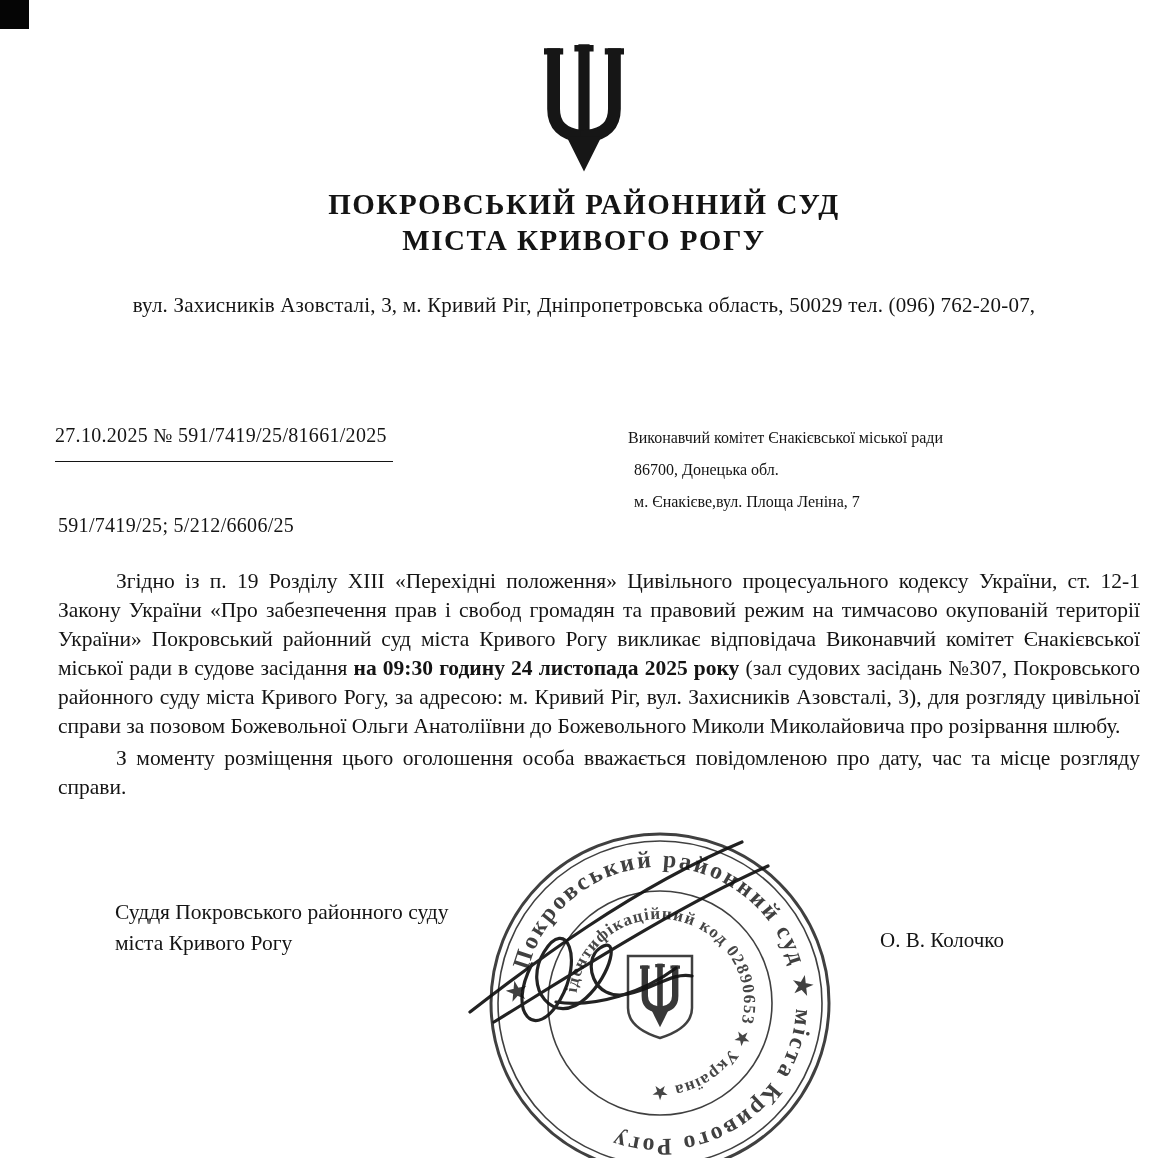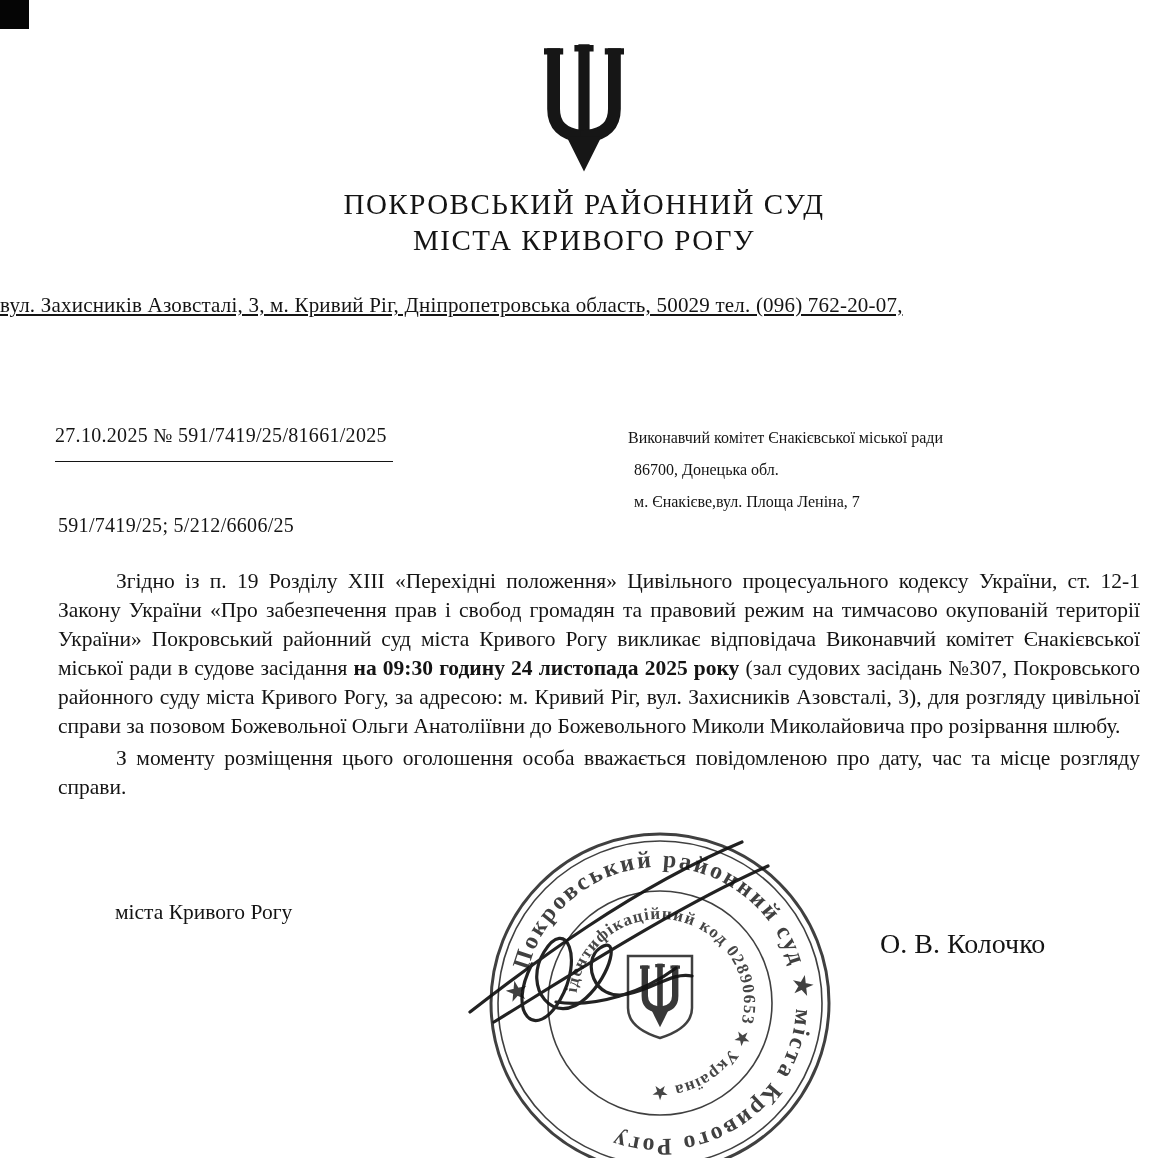--- a/index.html
+++ b/index.html
@@ -8,39 +8,39 @@
     width:1168px;height:1158px;
     background:#ffffff;
     overflow:hidden;
     font-family:"Liberation Serif", serif;
     color:#141414;
     margin:0 auto;
   }
   .corner-artifact{position:absolute;left:0;top:0;width:29px;height:29px;background:#050505;}
   .header{position:absolute;top:44px;left:0;width:100%;text-align:center;}
   .emblem{display:block;margin:0 auto;}
-  .court-name{font-weight:normal;font-size:29px;line-height:36px;letter-spacing:1.5px;margin-top:12px;}
-  .address-block{position:absolute;top:288px;left:0;width:100%;text-align:left;font-size:21px;line-height:34px;letter-spacing:0.2px;text-decoration:underline;}
+  .court-name{font-weight:bold;font-size:29px;line-height:36px;letter-spacing:1.5px;margin-top:12px;}
+  .address-block{position:absolute;top:288px;left:0;width:100%;text-align:center;font-size:21px;line-height:34px;letter-spacing:0.2px;}
   .address-block .link{text-decoration:underline;text-underline-offset:3px;}
   .ref-number{
     position:absolute;top:424px;left:55px;
     font-size:20px;letter-spacing:0.3px;
     border-bottom:1.6px solid #141414;padding:0 6px 14px 0;
   }
   .recipient{position:absolute;top:422px;left:628px;font-size:16px;line-height:32px;}
   .recipient .r2,.recipient .r3{margin-left:6px;}
   .case-numbers{position:absolute;top:514px;left:58px;font-size:20px;letter-spacing:0.3px;}
   .body-text{
     position:absolute;top:564px;left:55px;width:1088px;
     font-size:21.5px;line-height:29px;text-align:justify;
   }
   .body-text p{margin:3px;text-indent:58px;}
   .bold{font-weight:bold;}
   .signature-role{position:absolute;top:897px;left:115px;font-size:21.5px;line-height:31px;}
-  .judge-name{position:absolute;top:928px;left:880px;font-size:28px;}
+  .judge-name{position:absolute;top:928px;left:880px;font-size:21px;}
   .stamp{position:absolute;left:485px;top:828px;}
   .signature{position:absolute;left:436px;top:816px;}
 </style>
 </head>
 <body>
 
 <div class="page">
 
   <div class="corner-artifact"></div>
 
@@ -74,20 +74,21 @@
   </div>
 
   <div class="case-numbers">591/7419/25; 5/212/6606/25</div>
 
   <div class="body-text">
     <p><span>Згідно із п. 19 Розділу ХІІІ «Перехідні положення» Цивільного процесуального кодексу України, ст. 12-1 Закону України «Про забезпечення прав і свобод громадян та правовий режим на тимчасово окупованій території України» Покровський районний суд міста Кривого Рогу  викликає відповідача Виконавчий комітет Єнакієвської міської ради в судове засідання </span><span class="bold">на 09:30 годину 24 листопада 2025 року</span><span> (зал судових засідань №307, Покровського районного суду міста Кривого Рогу, за адресою: м. Кривий Ріг, вул. Захисників Азовсталі, 3), для розгляду цивільної справи за позовом Божевольної Ольги Анатоліївни до Божевольного Миколи Миколайовича про розірвання шлюбу.</span></p>
     <p>З моменту розміщення цього оголошення особа вважається повідомленою про дату, час та місце розгляду справи.</p>
   </div>
 
   <div class="signature-role">
+    <div>Суддя  Покровського районного суду</div>
     <div>міста Кривого Рогу</div>
   </div>
 
   <div class="judge-name">О.  В.  Колочко</div>
 
   <svg class="stamp" width="350" height="350" viewBox="0 0 350 350" aria-hidden="true">
     <g stroke="#262626" fill="none" opacity="0.88">
       <circle cx="175" cy="175" r="169" stroke-width="3"></circle>
       <circle cx="175" cy="175" r="162" stroke-width="1.6"></circle>
       <circle cx="175" cy="175" r="112" stroke-width="1.6"></circle>

